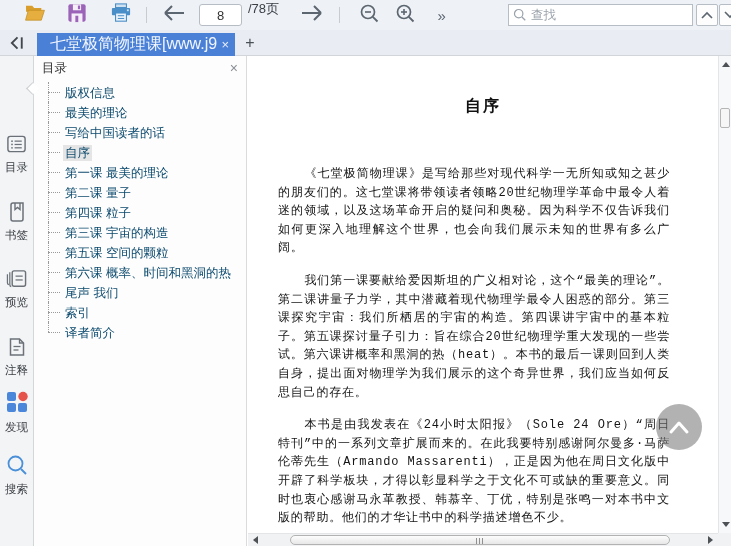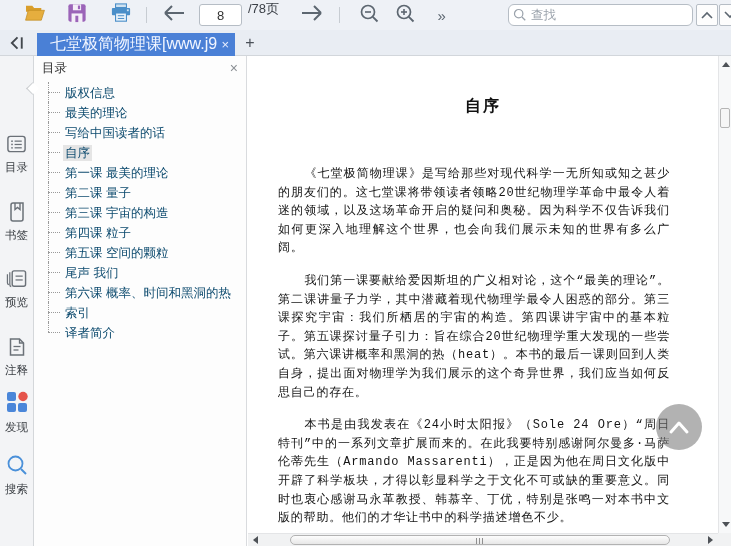--- a/index.html
+++ b/index.html
@@ -6,21 +6,21 @@
   html,body { width:731px; height:546px; overflow:hidden; }
   body { font-family:"Liberation Sans","DejaVu Sans",sans-serif; position:relative; background:#fff; color:#333; }
 
   
   .toolbar { position:absolute; left:0; top:0; width:731px; height:30px; background:#eef1f6; display:flex; align-items:center; }
   .tbtn { display:flex; align-items:center; justify-content:center; height:26px; min-width:26px; cursor:pointer; }
   .tsep { width:1px; height:16px; background:#c7ccd2; margin:0 8px; }
   .page-box { width:43px; height:22px; border:1px solid #b6bdc5; border-radius:3px; background:#fff; text-align:center; font-size:13px; color:#333; outline:none; }
   .page-total { font-size:13px; color:#3c4148; margin:0 6px 12px 6px; white-space:nowrap; }
   .more-glyph { font-size:15px; color:#5c6670; letter-spacing:-1px; }
-  .search-wrap { position:absolute; left:508px; top:4px; width:185px; height:22px; border:1px solid #b6bdc5; border-radius:6px; background:#fff; display:flex; align-items:center; padding:0 4px; }
+  .search-wrap { position:absolute; left:508px; top:4px; width:185px; height:22px; border:1px solid #b6bdc5; border-radius:0; background:#fff; display:flex; align-items:center; padding:0 4px; }
   .search-wrap input { border:none; outline:none; flex:1; font-size:12.5px; color:#444; background:transparent; min-width:0; }
   .search-wrap input::placeholder { color:#9aa2ab; }
   .find-btn { position:absolute; top:4px; width:22px; height:22px; border:1px solid #b6bdc5; background:#fdfdfd; border-radius:2px; display:flex; align-items:center; justify-content:center; cursor:pointer; }
 
   
   .tabbar { position:absolute; left:0; top:30px; width:731px; height:26px; background:#e9edf3; border-bottom:1px solid #d2d6db; }
   .collapse-btn { position:absolute; left:6px; top:3px; width:22px; height:20px; display:flex; align-items:center; justify-content:center; cursor:pointer; }
   .tab { position:absolute; left:37px; top:3px; width:198px; height:23px; background:#4a80d6; color:#f2f6ff; display:flex; align-items:center; padding:0 6px 0 13px; cursor:pointer; }
   .tab-title { font-size:16px; white-space:nowrap; overflow:hidden; flex:1; }
   .tab-close { font-size:13px; color:#e8eeff; margin-left:4px; cursor:pointer; line-height:1; }
@@ -252,25 +252,25 @@
     <span class="panel-title">目录</span>
     <span class="panel-close">×</span>
   </div>
   <ul class="toc-list">
     <li><span>版权信息</span></li>
     <li><span>最美的理论</span></li>
     <li><span>写给中国读者的话</span></li>
     <li class="selected"><span>自序</span></li>
     <li><span>第一课 最美的理论</span></li>
     <li><span>第二课 量子</span></li>
+    <li><span>第四课 粒子</span></li>
     <li><span>第三课 宇宙的构造</span></li>
-    <li><span>第四课 粒子</span></li>
     <li><span>第五课 空间的颗粒</span></li>
+    <li><span>第六课 概率、时间和黑洞的热</span></li>
     <li><span>尾声 我们</span></li>
-    <li><span>第六课 概率、时间和黑洞的热</span></li>
     <li><span>索引</span></li>
     <li><span>译者简介</span></li>
   </ul>
 </div>
 
 <div class="docpage">
   <div class="doc-title">自序</div>
   <div class="doc-body">
     <p>《七堂极简物理课》是写给那些对现代科学一无所知或知之甚少的朋友们的。这七堂课将带领读者领略20世纪物理学革命中最令人着迷的领域，以及这场革命开启的疑问和奥秘。因为科学不仅告诉我们如何更深入地理解这个世界，也会向我们展示未知的世界有多么广阔。</p>
     <p>我们第一课要献给爱因斯坦的广义相对论，这个“最美的理论”。第二课讲量子力学，其中潜藏着现代物理学最令人困惑的部分。第三课探究宇宙：我们所栖居的宇宙的构造。第四课讲宇宙中的基本粒子。第五课探讨量子引力：旨在综合20世纪物理学重大发现的一些尝试。第六课讲概率和黑洞的热（heat）。本书的最后一课则回到人类自身，提出面对物理学为我们展示的这个奇异世界，我们应当如何反思自己的存在。</p>

